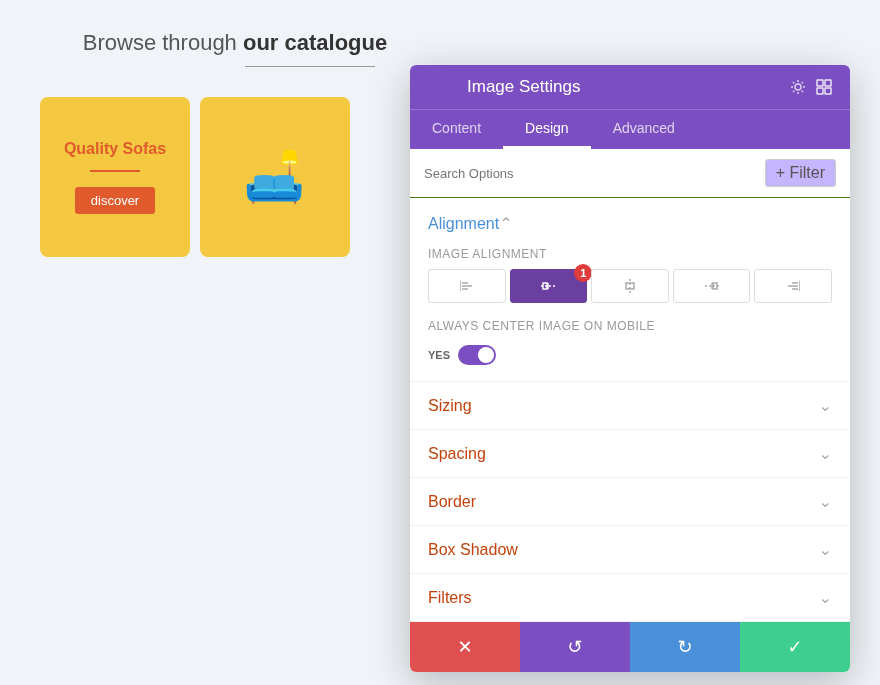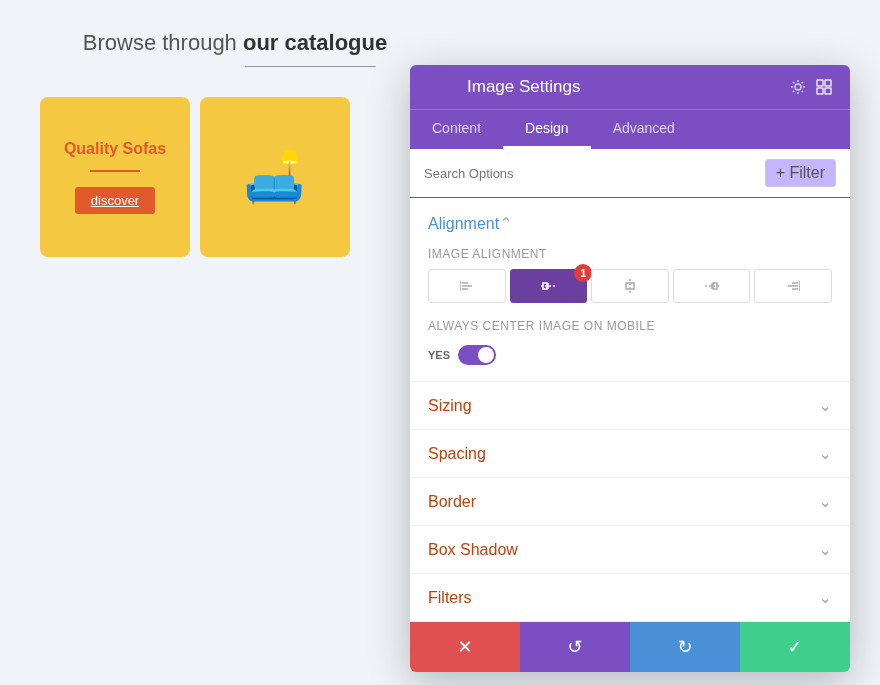--- a/index.html
+++ b/index.html
@@ -82,21 +82,20 @@
     }
 
     .discover-btn {
       background: #e05a2b;
       color: white;
       border: none;
       padding: 6px 16px;
       border-radius: 3px;
       font-size: 13px;
       cursor: pointer;
-      text-decoration: underline;
     }
 
     .card-sofa {
       background: #f5c842;
       border-radius: 8px;
       width: 150px;
       height: 160px;
       display: flex;
       align-items: center;
       justify-content: center;

